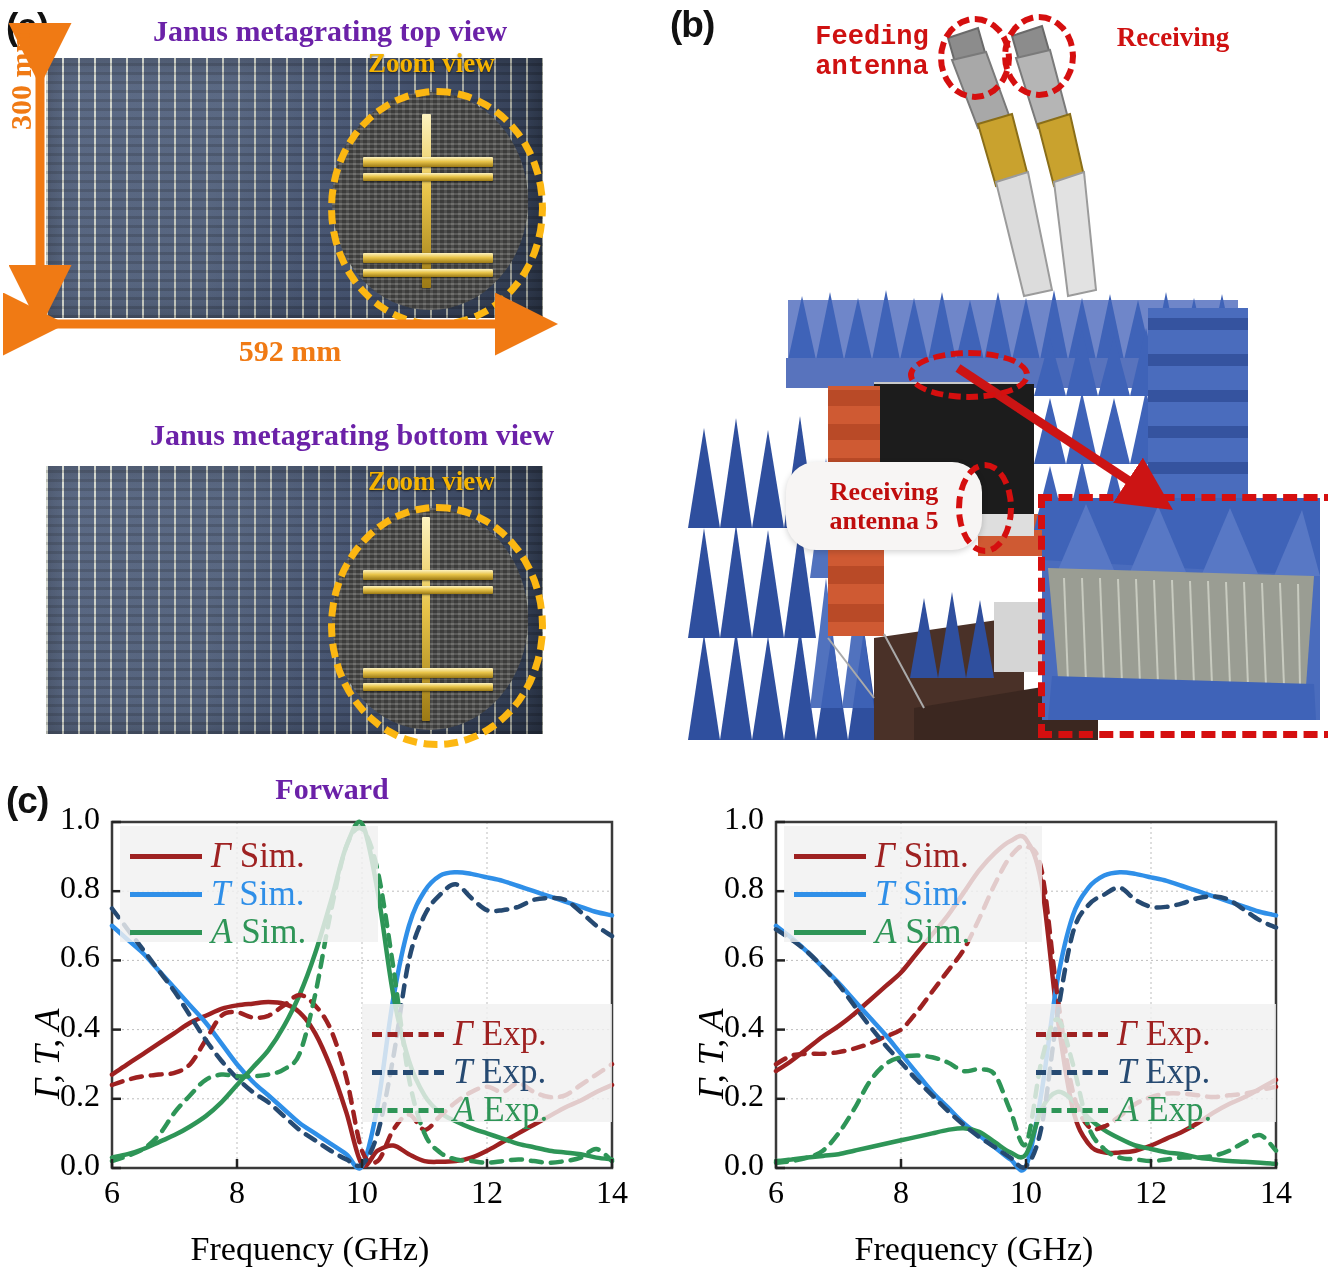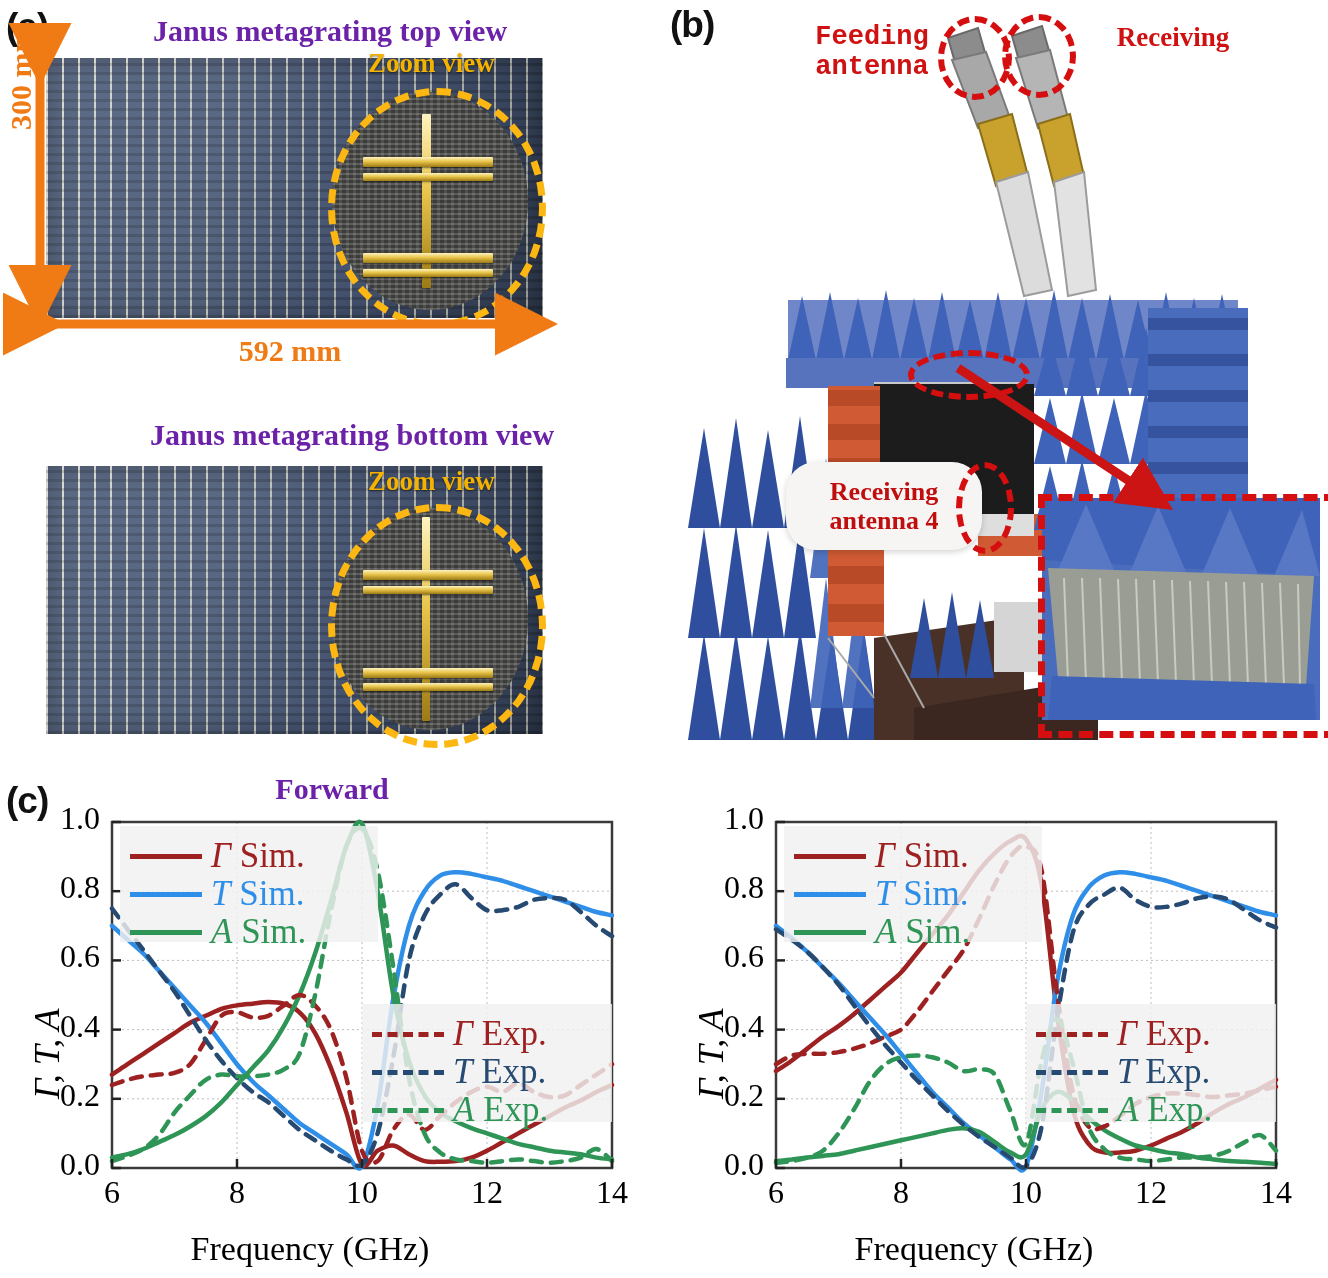--- a/index.html
+++ b/index.html
@@ -319,21 +319,21 @@
       </marker>
     </defs>
     <line x1="298" y1="368" x2="498" y2="500" stroke="#cc1414" stroke-width="9" marker-end="url(#redar)"></line>
   </svg>
 
   <div class="dashed-ellipse" style="left:248px;top:350px;width:110px;height:38px;"></div>
 
   <div class="callout" style="left:126px;top:462px;width:196px;height:88px;border-radius:30px;
               flex-direction:column;line-height:1.12;">
     <span>Receiving</span>
-    <span>antenna 4</span>
+    <span>antenna 5</span>
   </div>
   <div class="dashed-ellipse" style="left:296px;top:462px;width:46px;height:80px;"></div>
 </div>
 
 <div id="panel-c">
   <div class="panel-letter" style="left:6px;top:20px;">(c)</div>
   <div class="chart-wrap" id="chart0" style="left:0;">
       <div class="chart-title">Forward</div>
       <div class="ylabel" style="left: 26px; top: 334.8px;">Γ, T, A</div>
       <div class="xlabel" style="left: 30px; top: 466px; width: 560px;">Frequency (GHz)</div>

